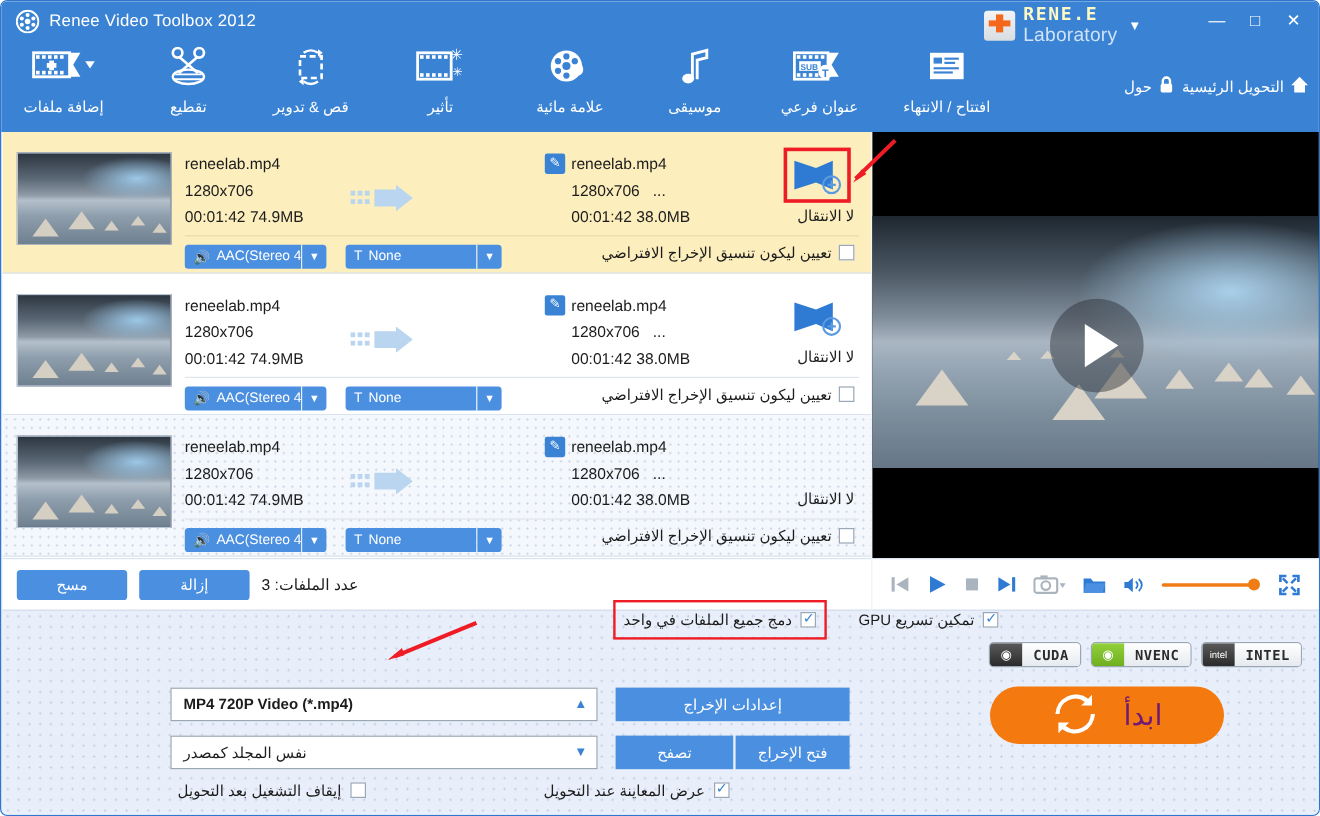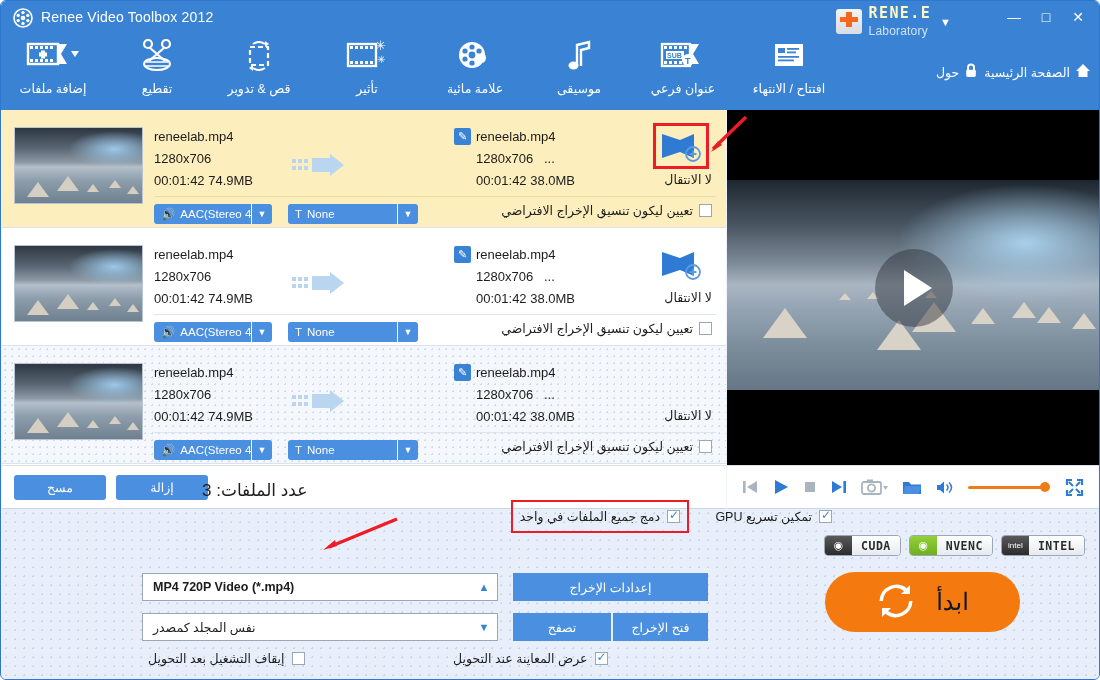--- a/index.html
+++ b/index.html
@@ -49,21 +49,21 @@
   }
   .brand-kit::after {
     content: ""; position: absolute; left: 4px; top: 8px;
     width: 18px; height: 5px; background: #f4671c;
   }
   .brand-txt { line-height: 1.05; }
   .brand-name {
     color: #fef9c3; font-size: 15px; font-weight: bold;
     letter-spacing: 1.4px; font-family: "DejaVu Sans Mono", monospace;
   }
-  .brand-sub { color: #cfe2f6; font-size: 12px; letter-spacing: .2px; }
+  .brand-sub { color: #cfe2f6; font-size: 16px; letter-spacing: .2px; }
   .brand-caret {
     color: #ffffff; font-size: 11px; margin-left: 2px; align-self: center;
   }
   .wbtns {
     position: absolute; right: 8px; top: 3px;
     display: flex; gap: 2px;
   }
   .wbtn {
     width: 30px; height: 26px; display: flex;
     align-items: center; justify-content: center;
@@ -207,22 +207,22 @@
   }
   .btn-blue {
     position: absolute; top: 9px; height: 25px;
     background: #4a8fe0; color: #ffffff; font-size: 12.5px;
     border: none; border-radius: 3px; cursor: default;
     display: flex; align-items: center; justify-content: center;
   }
   .btn-clear { left: 12px; width: 92px; }
   .btn-remove { left: 114px; width: 92px; }
   .filecount {
-    position: absolute; left: 200px; top: 14px;
-    font-size: 17px; color: #1c1c1c; direction: rtl;
+    position: absolute; left: 216px; top: 14px;
+    font-size: 13px; color: #1c1c1c; direction: rtl;
   }
   .sorts {
     position: absolute; right: 14px; top: 14px;
     display: flex; gap: 16px; direction: rtl;
     font-size: 12.5px; color: #1c1c1c;
   }
   .sorts span { cursor: default; margin-top: 35px; }
 
   
   .bottom {
@@ -335,22 +335,22 @@
   .volbar {
     width: 78px; height: 3px; background: #f07c16; border-radius: 2px;
     position: relative;
   }
   .volbar::after {
     content: ""; position: absolute; right: -4px; top: -3.5px;
     width: 10px; height: 10px; border-radius: 50%; background: #f07c16;
   }
   .startbtn {
     position: absolute; left: 824px; top: 571px;
-    width: 195px; height: 60px; border-radius: 30px;
-    background: #f47a0f; border: none; color: #0f172a;
+    width: 195px; height: 48px; border-radius: 30px;
+    background: #f47a0f; border: none; color: #701a75;
     display: flex; align-items: center; justify-content: center;
     gap: 20px; cursor: default;
   }
   .startbtn .lbl { font-size: 24px; direction: rtl; }
   .arrow-annot { position: absolute; pointer-events: none; }
 </style>
 </head>
 <body>
 
 <div id="app">
@@ -531,21 +531,21 @@
       <span class="lb">افتتاح / الانتهاء</span>
     </div>
 
     <div class="corner-links">
       <span class="cl">
         <span>
           <svg width="16" height="15" viewBox="0 0 16 15">
               <path d="M8 1 L15 8 H12.5 V14 H3.5 V8 H1 Z" fill="#fff"></path>
             </svg>
         </span>
-        <span>الصفحة الرئيسية</span>
+        <span>التحويل الرئيسية</span>
       </span>
       <span class="cl">
         <span>
           <svg width="14" height="15" viewBox="0 0 14 15">
             <path d="M4 7 V4.6 a3 3 0 0 1 6 0 V7" fill="none" stroke="#fff" stroke-width="2"></path>
             <rect x="2.2" y="6.8" width="9.6" height="7.2" rx="1.4" fill="#fff"></rect>
           </svg>
         </span>
         <span>حول</span>
       </span>

